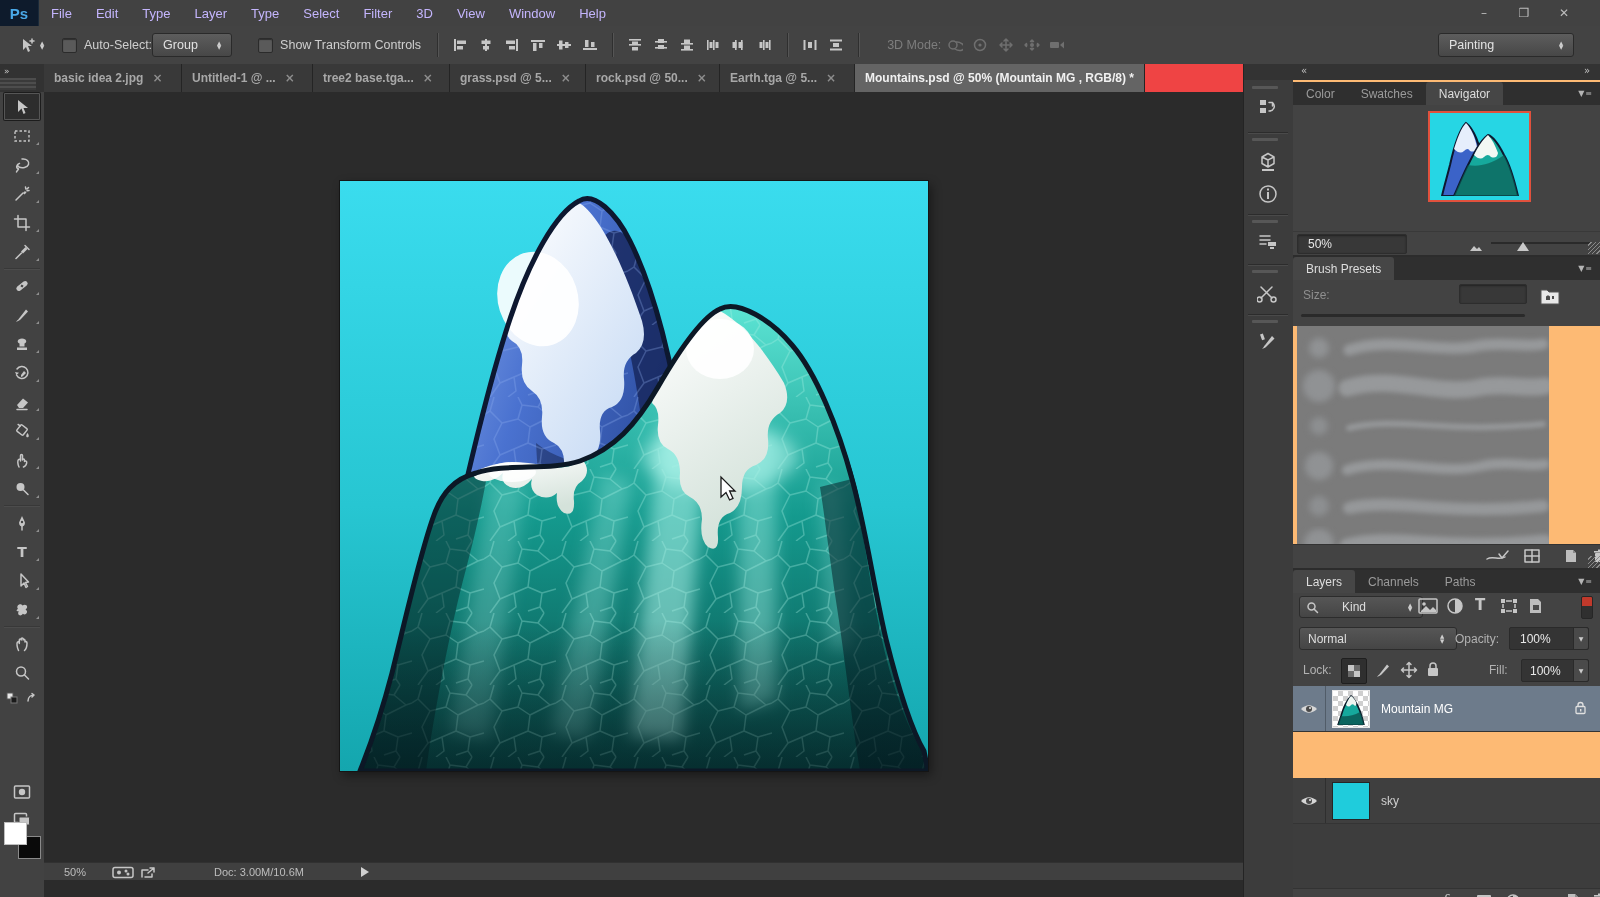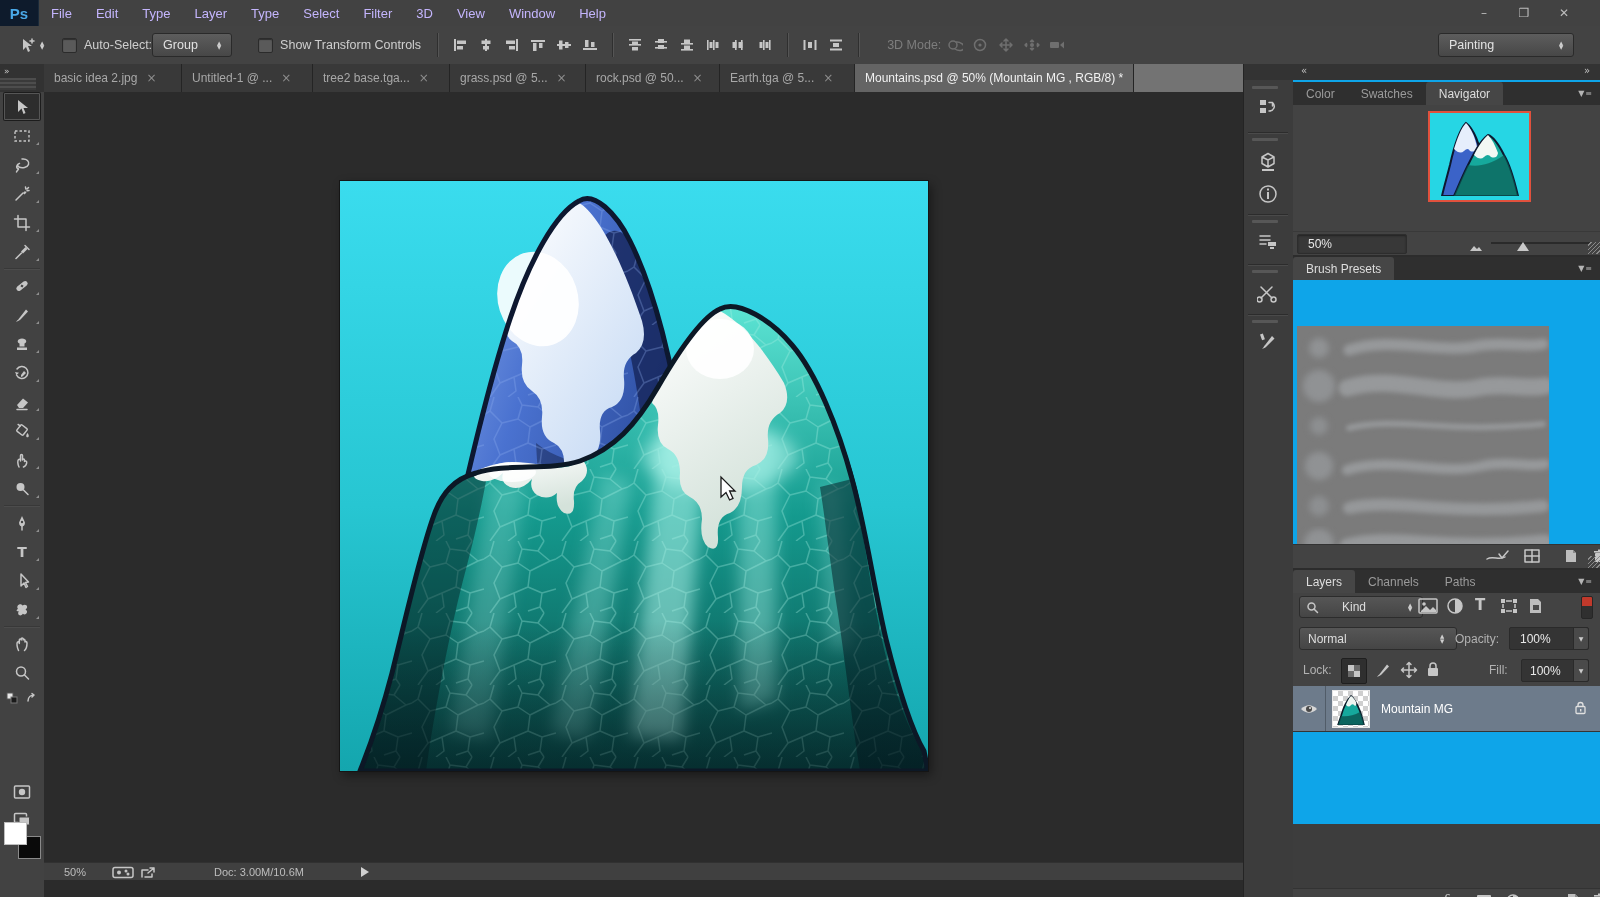--- a/index.html
+++ b/index.html
@@ -25,21 +25,21 @@
             display:flex;align-items:center;padding:0 6px 0 10px;color:#e2e2e2;gap:8px;}
   .updn{display:inline-block;width:8px;font-size:5.5px;line-height:4.5px;word-break:break-all;white-space:normal;
         color:#cfcfcf;font-family:"DejaVu Sans",sans-serif;}
   .dim{color:#7d7d7d;}
   .obicon{display:flex;align-items:center;justify-content:center;width:26px;height:26px;}
   
   .tab-corner{position:absolute;left:0;top:64px;width:44px;height:28px;background:#323232;}
   .tab-expand{position:absolute;left:4px;top:66px;font-size:9px;color:#c9c9c9;}
   .rib{position:absolute;left:0;top:78px;width:36px;height:12px;
        background:repeating-linear-gradient(180deg,#4d4d4d 0 2px,#3a3a3a 2px 4px);}
-  .tabbar{position:absolute;left:44px;top:64px;width:1199px;height:28px;background:#737373;display:flex;align-items:stretch;}
+  .tabbar{position:absolute;left:44px;top:64px;width:1199px;height:28px;background:#ef4444;display:flex;align-items:stretch;font-weight:bold;}
   .doc-tab{display:flex;align-items:center;padding:0 10px;font-size:12px;color:#a8a8a8;background:#393939;
            border-right:1px solid #242424;white-space:nowrap;overflow:hidden;}
   .doc-tab .x{margin-left:9px;color:#8d8d8d;font-size:12px;}
   .doc-tab.active{background:#646464;color:#f1f1f1;}
   
   .toolbar{position:absolute;left:0;top:92px;width:44px;height:805px;background:#424242;border-right:1px solid #363636;}
   .tool{position:relative;width:44px;height:29px;display:flex;align-items:center;justify-content:center;}
   .tool::after{content:"";position:absolute;right:5px;bottom:5px;width:0;height:0;
                border-left:3px solid transparent;border-bottom:3px solid #8f8f8f;}
   .tool.noflyout::after{display:none;}
@@ -61,21 +61,21 @@
   .statusbar{position:absolute;left:44px;top:862px;width:1199px;height:18px;background:#404040;
              border-top:1px solid #313131;display:flex;align-items:center;font-size:11px;color:#bdbdbd;}
   .statusfill{position:absolute;left:44px;top:880px;width:1199px;height:17px;background:#2b2b2b;}
   
   .dock{position:absolute;left:1243px;top:64px;width:357px;height:833px;background:#383838;border-left:1px solid #242424;}
   .dock-head{position:absolute;left:0;top:0;width:357px;height:16px;background:#333333;}
   .strip{position:absolute;left:0;top:16px;width:49px;height:817px;background:#3c3c3c;border-right:1px solid #2e2e2e;}
   .strip-btn{position:absolute;left:5px;width:38px;height:28px;display:flex;align-items:center;justify-content:center;}
   .strip-div{position:absolute;left:4px;width:40px;height:1px;background:#2c2c2c;box-shadow:0 1px 0 #4a4a4a;}
   .microlabel{position:absolute;left:8px;width:26px;height:3px;background:rgba(255,255,255,.14);border-radius:1px;}
-  .panels{position:absolute;left:49px;top:16px;width:308px;height:817px;background:#0ea5e9;}
+  .panels{position:absolute;left:49px;top:16px;width:308px;height:817px;background:#fdba74;}
   .ptabs{position:absolute;left:0;width:308px;height:23px;background:#2f2f2f;display:flex;align-items:stretch;font-size:12px;}
   .ptab{padding:0 13px;display:flex;align-items:center;color:#9b9b9b;}
   .ptab.active{background:#464646;color:#dedede;border-radius:3px 3px 0 0;}
   .pmenu{margin-left:auto;color:#b5b5b5;font-size:8px;letter-spacing:1px;padding:0 8px;display:flex;align-items:center;}
   .pbody{position:absolute;left:0;width:308px;background:#434343;}
   .darkfield{background:#383838;border:1px solid #2d2d2d;border-radius:2px;box-shadow:inset 0 1px 2px rgba(0,0,0,.4);}
   .combo{background:linear-gradient(#565656,#454545);border:1px solid #2c2c2c;border-radius:3px;
          display:flex;align-items:center;color:#dedede;}
   .valbox{background:#343434;border:1px solid #2a2a2a;border-radius:2px;color:#e8e8e8;display:flex;align-items:center;}
   .valbox .vb-caret{margin-left:auto;background:#4a4a4a;border-left:1px solid #2a2a2a;height:100%;display:flex;
@@ -686,20 +686,31 @@
             </svg>
         </div>
         <div class="grip" style="right:1px;bottom:1px"></div>
       </div>
       <div class="abs" style="left:0;top:175px;width:308px;height:2px;background:#2c2c2c"></div>
 
       <div class="ptabs" style="top:177px">
         <div class="ptab active">Brush Presets</div>
         <div class="pmenu glyph">▼≡</div>
       </div>
+      <div class="pbody" style="top:200px;height:46px">
+        <span class="abs" style="left:10px;top:8px;font-size:12px;color:#8f8f8f">Size:</span>
+        <div class="abs darkfield" style="left:166px;top:4px;width:66px;height:18px"></div>
+        <div class="abs" style="left:244px;top:4px">
+          <svg width="26" height="24">
+              <path d="M4,6 L10,6 L12,8 L22,8 L22,20 L4,20 Z" fill="#e8e8e8" stroke="#555" stroke-width="1"></path>
+              <path d="M9,13 C9,11 13,11 13,13 L13,16 L9,16 Z M15,12 L17,12 L17,15 L15,15 Z" fill="#4a4a4a"></path>
+            </svg>
+        </div>
+        <div class="abs" style="left:8px;top:34px;width:224px;height:3px;background:#2a2a2a;border-radius:2px"></div>
+      </div>
       <div class="brushlist" style="left:4px;top:246px;width:252px;height:218px">
         <div class="brushrow">
           <svg width="252" height="40">
               <circle cx="22" cy="22" r="10" fill="#909294" style="filter:blur(3px)"></circle>
               <path d="M52,24 C95,10 140,28 180,20 C205,15 230,22 246,18" stroke="#97999b" stroke-width="11" fill="none" stroke-linecap="round" style="filter:blur(2.5px)"></path>
             </svg>
         </div>
         <div class="brushrow">
           <svg width="252" height="40">
               <circle cx="22" cy="20" r="16" fill="#909294" style="filter:blur(3px)"></circle>
@@ -868,20 +879,31 @@
         </div>
         <span class="layer-name">Mountain MG</span>
         <span class="layer-lock">
           <svg width="13" height="15">
               <rect x="2" y="6.5" width="9" height="7" rx="1" fill="none" stroke="#e0e0e0" stroke-width="1.3"></rect>
               <path d="M4,6.5 V5 A2.5,2.5 0 0 1 9,5 V6.5" fill="none" stroke="#e0e0e0" stroke-width="1.3"></path>
               <rect x="6" y="9" width="1.4" height="2.5" fill="#e0e0e0"></rect>
             </svg>
         </span>
       </div>
+      <div class="layer-row" style="top:698px">
+        <div class="eye-cell">
+          <svg width="18" height="12">
+              <path d="M1,6 Q9,-1.5 17,6 Q9,13.5 1,6 Z" fill="#d6d6d6"></path>
+              <circle cx="9" cy="6" r="3" fill="#4a4a4a"></circle>
+              <circle cx="10" cy="5" r="1" fill="#e8e8e8"></circle>
+            </svg>
+        </div>
+        <div class="thumb" style="background:#1fccdc"></div>
+        <span class="layer-name">sky</span>
+      </div>
       <div class="abs" style="left:0;top:744px;width:308px;height:64px;background:#3d3d3d"></div>
 
       <div class="pbody" style="top:808px;height:25px;border-top:1px solid #333">
         <div class="abs" style="left:116px;top:5px">
           <svg width="18" height="14">
               <rect class="ic" x="1.5" y="4" width="9" height="6" rx="3"></rect>
               <rect class="ic" x="7.5" y="4" width="9" height="6" rx="3"></rect>
             </svg>
         </div>
         <div class="abs glyph" style="left:150px;top:3px;font-size:13px;font-style:italic;color:#c6c6c6;font-family:'DejaVu Serif',serif">fx</div>

